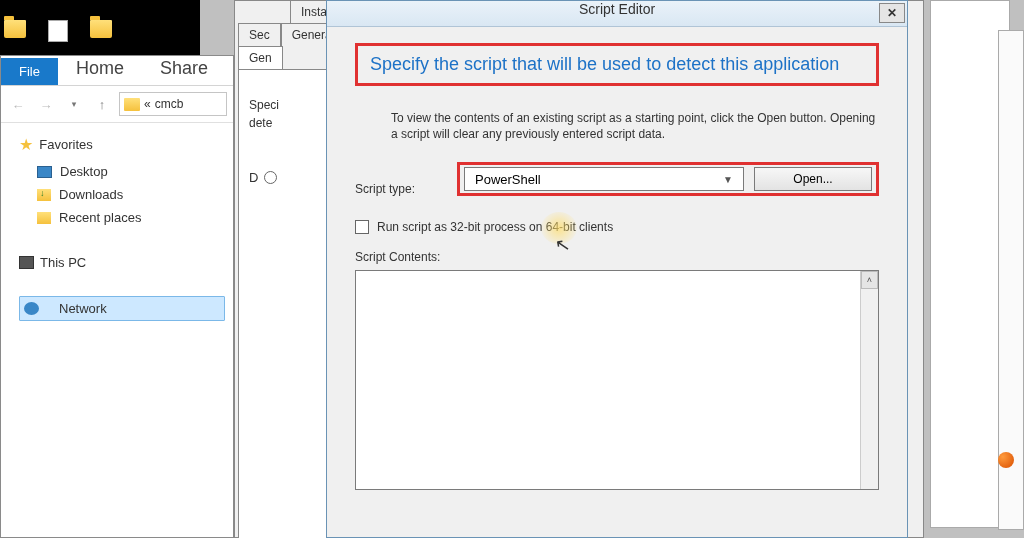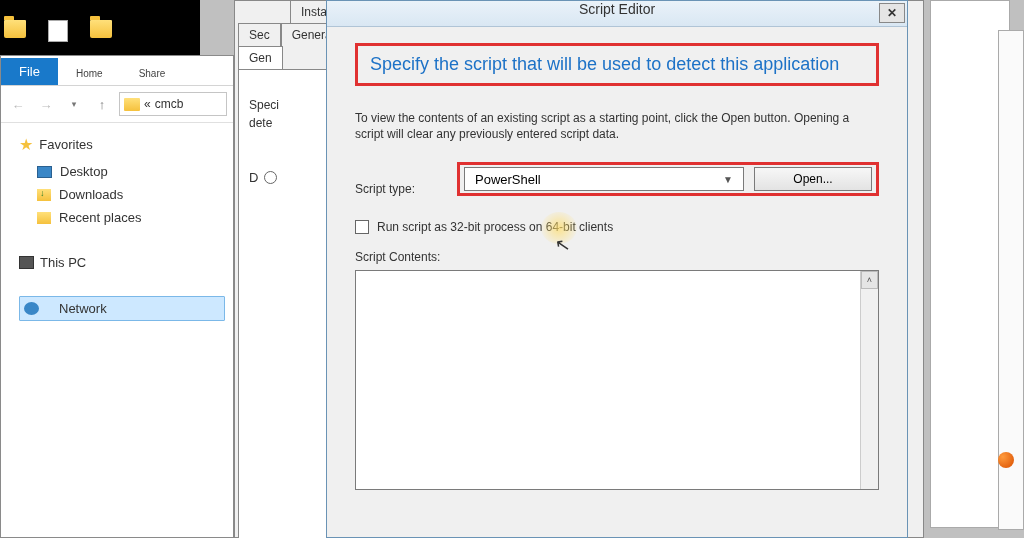--- a/index.html
+++ b/index.html
@@ -70,21 +70,21 @@
     }
     .ribbon-file {
       background: #1979ca;
       color: #fff;
       padding: 6px 18px;
       font-size: 13px;
     }
     .ribbon-tab {
       padding: 6px 18px;
       color: #444;
-      font-size: 10px;
+      font-size: 18px;
     }
     .addr-bar {
       display: flex;
       align-items: center;
       padding: 6px 6px;
       gap: 6px;
       border-bottom: 1px solid #e0e0e0;
       background: #fff;
     }
     .nav-arrow {
@@ -235,20 +235,21 @@
     }
     .heading-txt {
       color: #1d72c7;
       font-size: 18px;
     }
     .desc-txt {
       font-size: 12px;
       color: #333;
       line-height: 1.35;
       margin-bottom: 20px;
+      margin-left: 36px;
     }
     .form-row {
       display: flex;
       align-items: flex-end;
       gap: 16px;
       position: relative;
     }
     .form-label {
       width: 86px;
       font-size: 12px;

